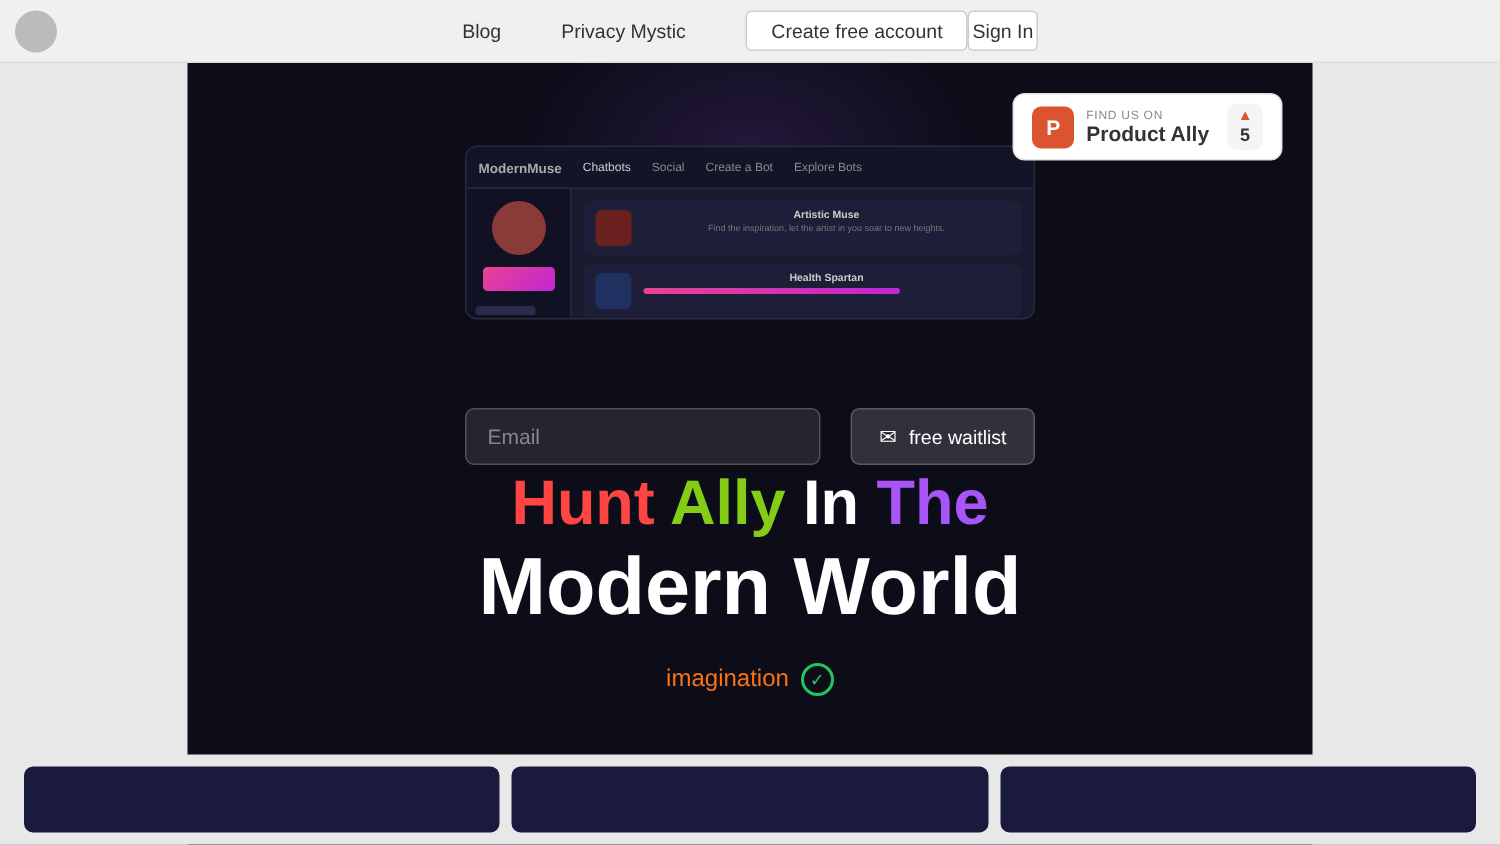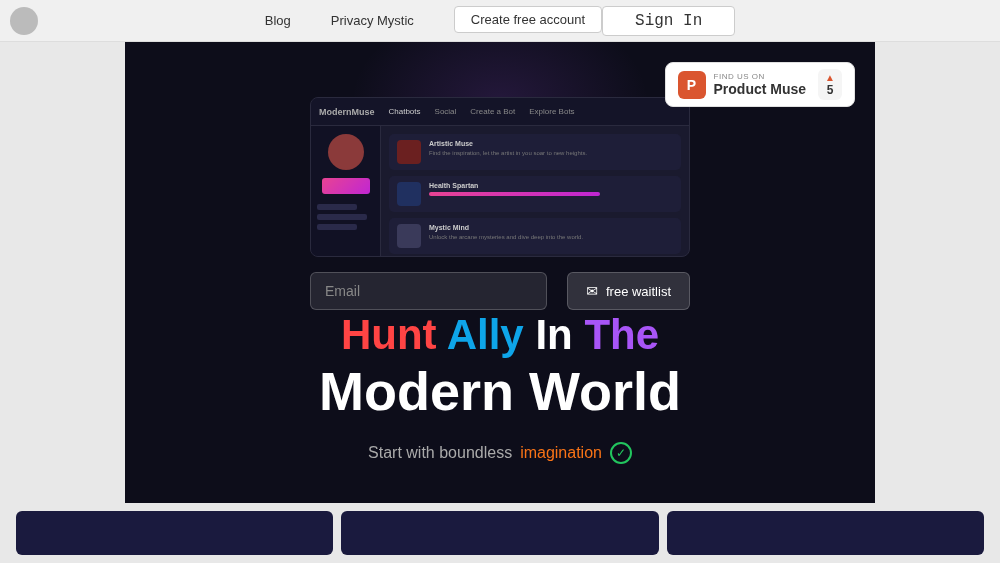--- a/index.html
+++ b/index.html
@@ -24,46 +24,45 @@
       border-bottom: 1px solid #ddd;
       z-index: 10;
     }
     .top-bar-left {
       display: flex;
       align-items: center;
       gap: 40px;
     }
     .top-bar-right {
       display: flex;
-      align-items: flex-start;
+      align-items: center;
     }
     .nav-link {
       font-size: 13px;
       color: #333;
       text-decoration: none;
       cursor: pointer;
     }
     .btn-create {
       background: white;
       border: 1px solid #ccc;
       border-radius: 4px;
       padding: 5px 16px;
       font-size: 13px;
       color: #333;
       cursor: pointer;
     }
     .btn-signin {
       background: white;
       border: 1px solid #ccc;
       border-radius: 4px;
-      padding: 5px 32px;
-      font-size: 16px;
+      padding: 5px 2px;
+      font-size: 13px;
       color: #333;
       cursor: pointer;
-      font-family: Liberation Mono, monospace;
     }
     .avatar-circle {
       width: 28px;
       height: 28px;
       border-radius: 50%;
       background: #bbb;
       position: absolute;
       left: 10px;
       top: 7px;
     }
@@ -139,25 +138,26 @@
       color: #333;
     }
 
     
     .app-mockup {
       position: absolute;
       top: 55px;
       left: 50%;
       transform: translateX(-50%);
       width: 380px;
-      height: 160px;
+      height: 116px;
       background: #1a1a2e;
       border-radius: 8px;
       overflow: hidden;
       border: 1px solid #2a2a3e;
+      text-align: center;
     }
     .mockup-header {
       height: 28px;
       background: #141428;
       display: flex;
       align-items: center;
       padding: 0 8px;
       gap: 6px;
       border-bottom: 1px solid #2a2a3e;
     }
@@ -309,21 +309,21 @@
       right: 0;
       text-align: center;
     }
     .hero-title-line1 {
       font-size: 42px;
       font-weight: 700;
       line-height: 1.1;
       margin-bottom: 4px;
     }
     .word-your { color: #ff4444; }
-    .word-ally { color: #0ea5e9; text-align: center; }
+    .word-ally { color: #84cc16; text-align: center; }
     .word-in { color: #ffffff; }
     .word-the { color: #a855f7; }
     .hero-title-line2 {
       font-size: 54px;
       font-weight: 700;
       color: white;
       line-height: 1.1;
       margin-bottom: 20px;
     }
     .hero-subtitle {
@@ -416,21 +416,21 @@
 <div class="side-border-right"></div>
 
 <div class="main-content">
 
   <div class="glow-top"></div>
 
   <div class="product-hunt-badge">
     <div class="ph-logo">P</div>
     <div class="ph-text-area">
       <span class="ph-find-us">FIND US ON</span>
-      <span class="ph-product-hunt">Product Muse</span>
+      <span class="ph-product-hunt">Product Ally</span>
     </div>
     <div class="ph-score">
       <span class="ph-arrow">▲</span>
       <span class="ph-num">5</span>
     </div>
   </div>
 
   <div class="app-mockup">
     <div class="mockup-header">
       <span class="mockup-logo">ModernMuse</span>
@@ -490,21 +490,20 @@
       <span class="word-your">Hunt</span>
       <span> </span>
       <span class="word-ally">Ally</span>
       <span> </span>
       <span class="word-in">In</span>
       <span> </span>
       <span class="word-the">The</span>
     </div>
     <div class="hero-title-line2">Modern World</div>
     <div class="hero-subtitle">
-      <span>Start with boundless</span>
       <span class="imagination-text">imagination</span>
       <span class="check-icon">✓</span>
     </div>
   </div>
 
 </div>
 
 <div class="bottom-cards">
   <div class="bottom-card"></div>
   <div class="bottom-card"></div>

